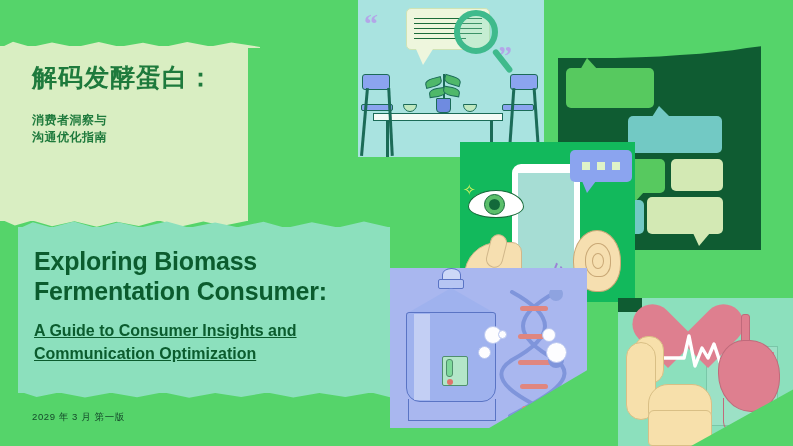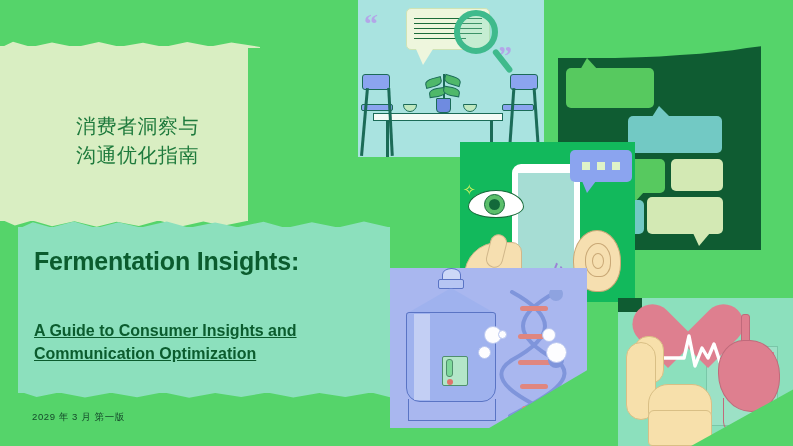--- a/index.html
+++ b/index.html
@@ -26,23 +26,22 @@
     background:#d9eec2;
     clip-path:polygon(0 100%,5% 22%,12% 86%,20% 30%,29% 90%,38% 26%,46% 84%,55% 34%,63% 88%,72% 24%,81% 80%,89% 30%,100% 86%,100% 100%);
   }
   .cn-title {
     position:absolute; left:32px; top:62px; width:215px;
     color:#1e7a3c; font-weight:bold; font-size:25px; line-height:1.22;
     letter-spacing:1px;
   }
   .cn-sub {
     position:absolute; left:32px; top:112px; width:215px;
-    color:#1e7a3c; font-weight:normal; font-size:20px; line-height:1.45;
+    color:#1e7a3c; font-weight:bold; font-size:12px; line-height:1.45;
     letter-spacing:0.5px;
-    margin-left:44px;
   }
 
   .band-en {
     position:absolute; left:18px; top:227px; width:372px; height:166px;
     background:#8ce0bd;
   }
   .band-en::before{
     content:""; position:absolute; left:0; right:0; top:-7px; height:9px;
     background:#8ce0bd;
     clip-path:polygon(0 100%,4% 26%,9% 84%,15% 18%,21% 88%,27% 24%,33% 82%,40% 16%,46% 86%,53% 28%,59% 80%,66% 20%,72% 88%,79% 26%,86% 84%,93% 18%,100% 82%,100% 100%);
@@ -385,28 +384,30 @@
     </div>
 
     <div class="stomach-eso"></div>
     <div class="stomach"></div>
     <div class="stomach-duo"></div>
 
     <div class="diag-green" style="width:130px;height:72px;right:-10px;bottom:-10px;"></div>
   </div>
 
   <div class="band-cn"></div>
+  <h1 class="cn-title">解码发酵蛋白：</h1>
   <div class="cn-sub">
     <div>消费者洞察与</div>
     <div>沟通优化指南</div>
   </div>
 
   <div class="band-en"></div>
   <div class="en-title">
-    <div>Fermentation Insights:</div>
+    <div>Exploring Biomass</div>
+    <div>Fermentation Consumer:</div>
   </div>
   <div class="en-sub">
     <div>A Guide to Consumer Insights and</div>
     <div>Communication Optimization</div>
   </div>
   <div class="version">2029 年 3 月 第一版</div>
 
 
 </div>
 

